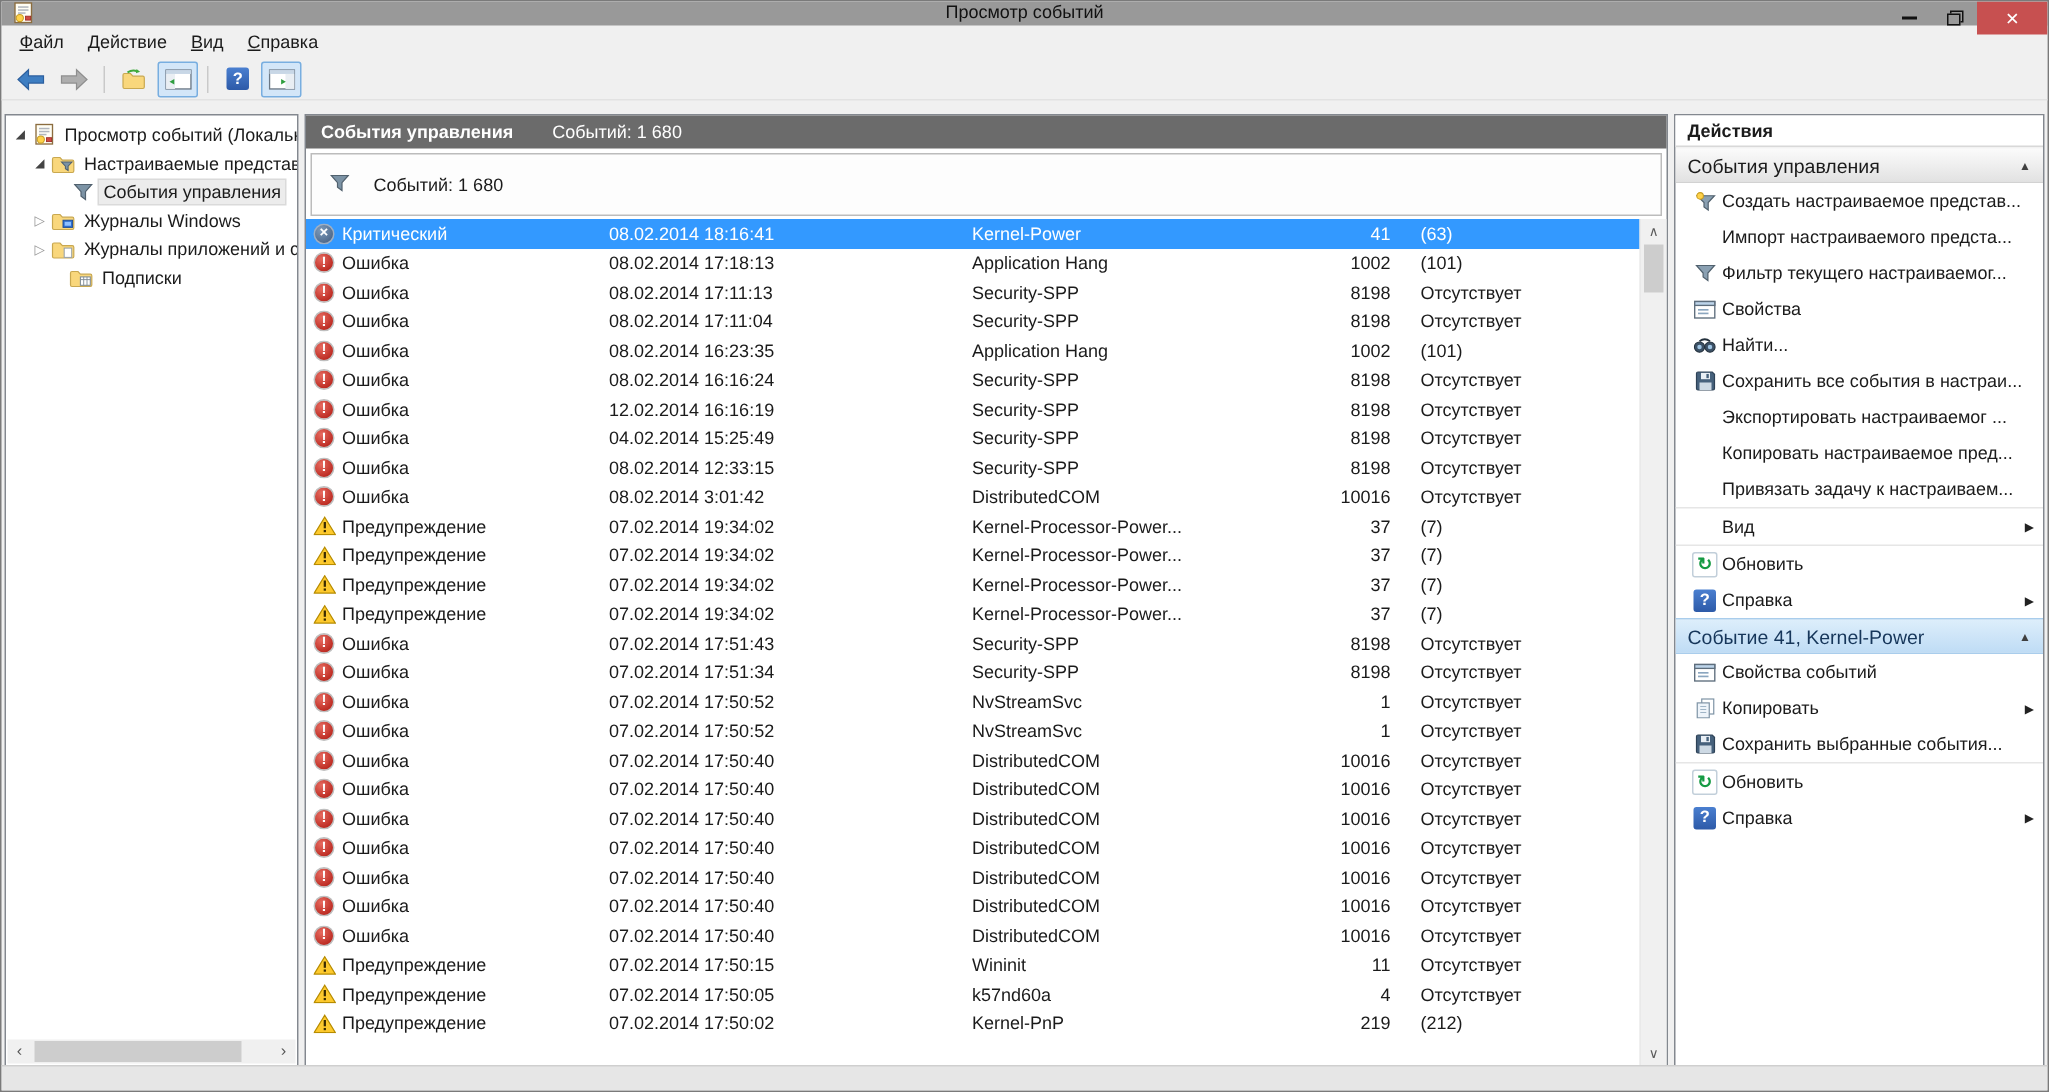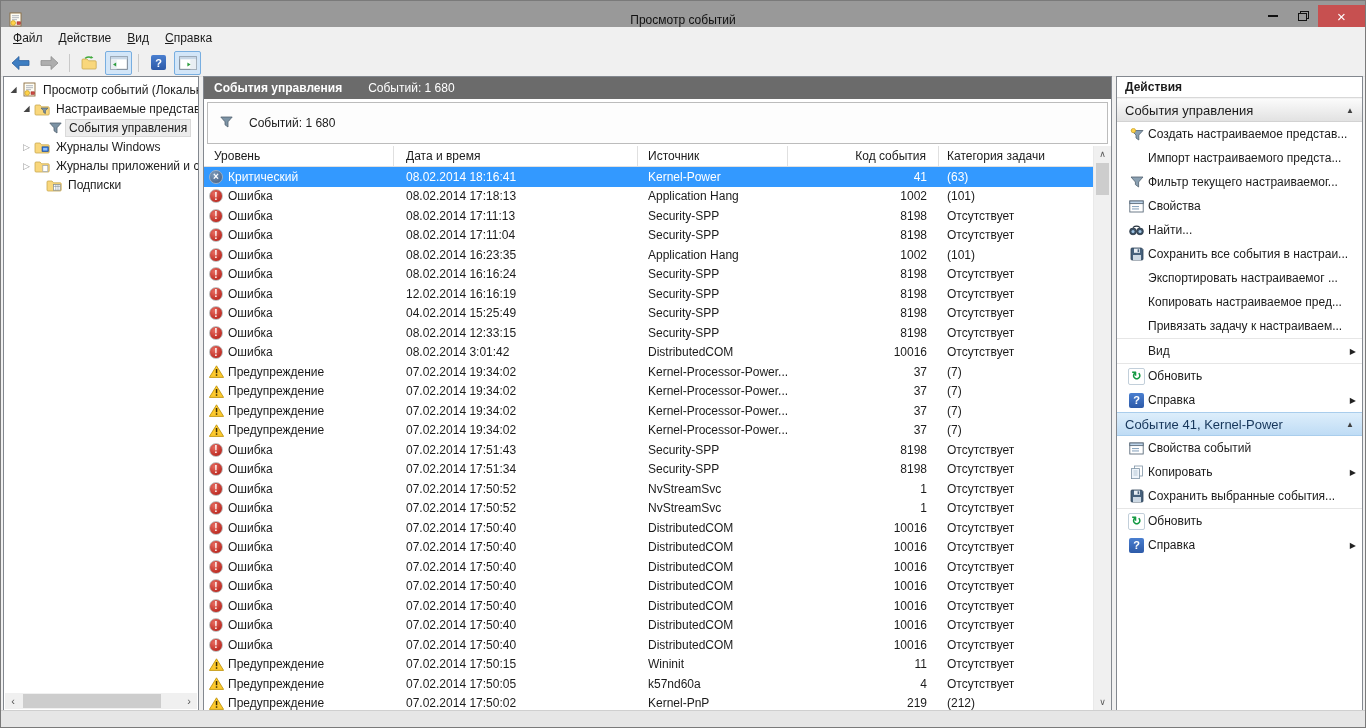--- a/index.html
+++ b/index.html
@@ -1,19 +1,19 @@
 <!DOCTYPE html>
 <html><head>
 <meta charset="utf-8">
 <style>
   html,body{margin:0;padding:0;background:#d6d6d6}
   .win{position:relative;width:1366px;height:728px;background:#f0f0f0;border:1px solid #7a7a7a;
        box-sizing:border-box;font-family:"Liberation Sans",sans-serif;font-size:12px;color:#1b1b1b;overflow:hidden}
   
-  .titlebar{height:26px;background:#999;display:flex;align-items:flex-end;position:relative}
+  .titlebar{height:16px;background:#999;display:flex;align-items:flex-start;position:relative}
   .tb-title{position:absolute;left:0;right:0;text-align:center;color:#111}
   .app-ico{margin-left:7px;z-index:2;display:flex}
   .controls{margin-left:auto;display:flex;z-index:2;height:22px}
   .ctl{width:30px;display:flex;align-items:center;justify-content:center;color:#111;cursor:default}
   .min-bar{width:10px;height:2px;background:#111}
   .rst{position:relative;width:11px;height:10px}
   .rst:before{content:"";position:absolute;right:0;top:0;width:7px;height:6px;border:1px solid #111}
   .rst:after{content:"";position:absolute;left:0;bottom:0;width:7px;height:6px;border:1px solid #111;background:#999}
   .ctl.close{width:47px;background:#c75050;color:#fff;font-size:15px}
   
@@ -248,27 +248,20 @@
         <span class="tab-title">События управления</span>
         <span>Событий: 1 680</span>
       </div>
       <div class="filter-banner">
         <span id="fb-icon"><svg width="13" height="12">
               <path d="M.8 1 H12.2 L8 5.8 V11 L5 8.8 V5.8 Z" fill="#7c93a5" stroke="#51616e" stroke-width=".8"></path>
             </svg></span>
         <span class="fb-text">Событий: 1 680</span>
       </div>
       <div class="tablewrap">
-        <div class="thead" id="thead">
-            <span class="hc" style="width: 190px; padding-left: 10px;">Уровень</span>
-            <span class="hc" style="width: 244px; padding-left: 12px;">Дата и время</span>
-            <span class="hc" style="width: 150px; padding-left: 10px;">Источник</span>
-            <span class="hc right" style="width: 151px; padding-left: 0px; padding-right: 12px;">Код события</span>
-            <span class="hc" style="flex: 1 1 0%; border-right: none; padding-left: 8px;">Категория задачи</span>
-          </div>
         <div class="tbody" id="tbody">
             <div class="trow sel">
               <span class="cell c0">
                 <span class="lvl-ic lvl-crit">×</span>
                 <span>Критический</span>
               </span>
               <span class="cell c1">08.02.2014 18:16:41</span>
               <span class="cell c2">Kernel-Power</span>
               <span class="cell c3">41</span>
               <span class="cell c4">(63)</span>

